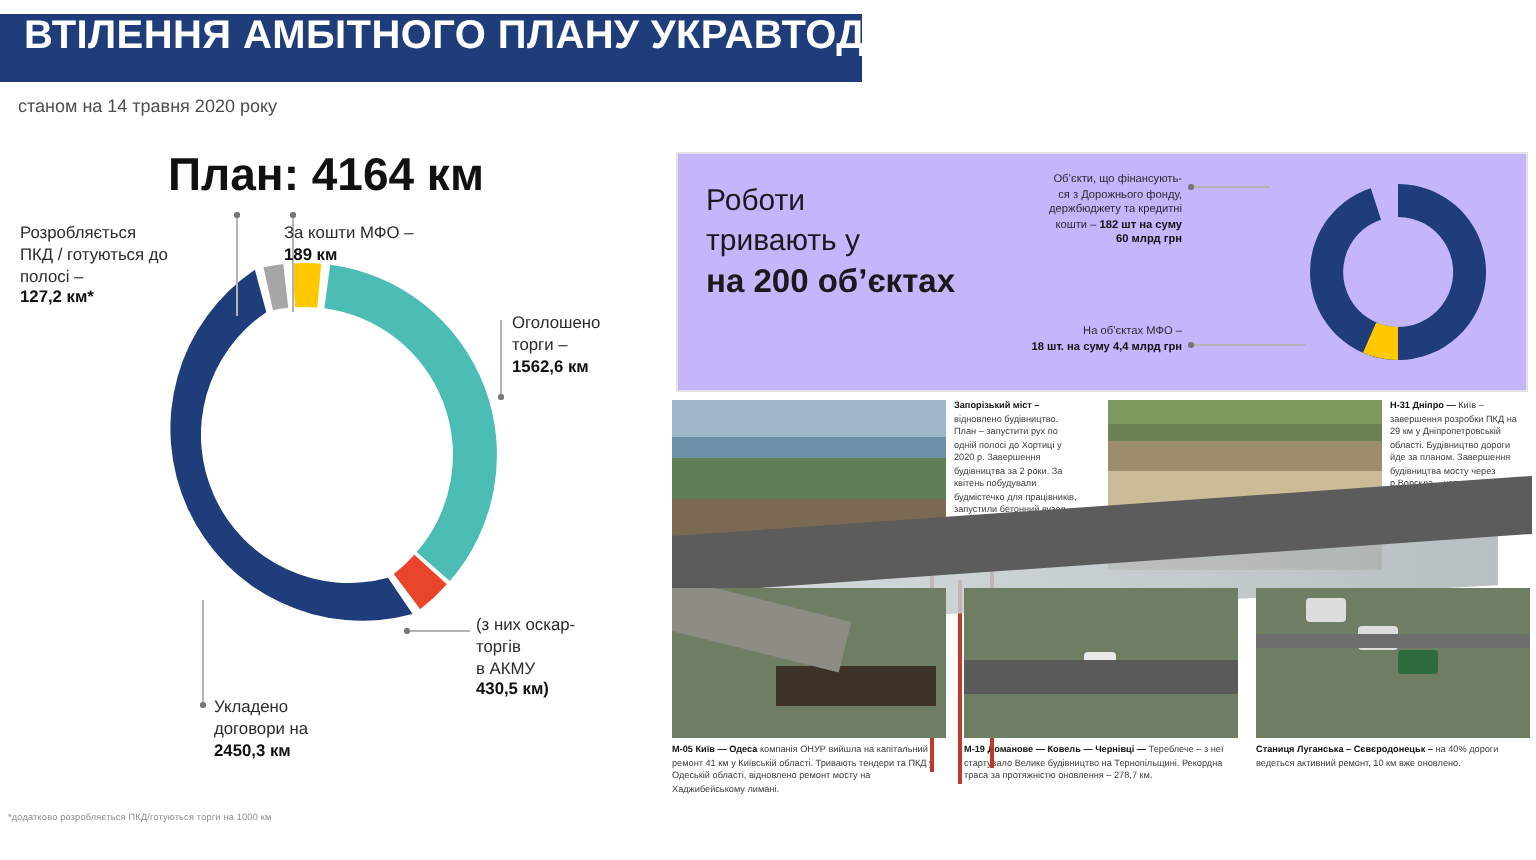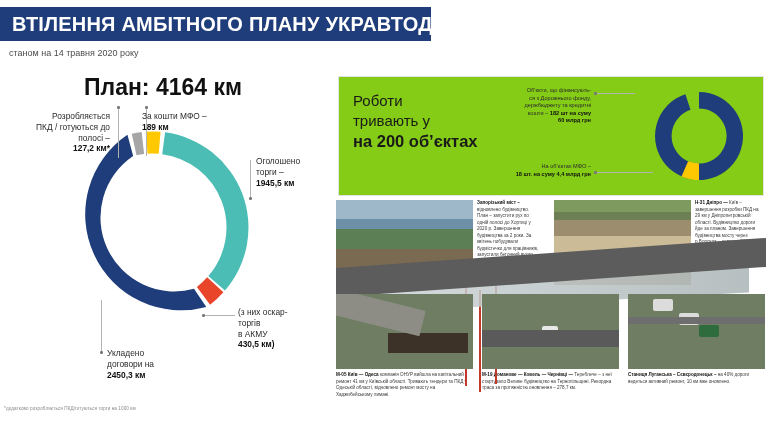--- a/index.html
+++ b/index.html
@@ -4,47 +4,47 @@
 <style>
   html,body{margin:0;padding:0;background:#ffffff;}
   body{
     width:768px;height:430px;position:relative;overflow:hidden;
     font-family:"Liberation Sans","DejaVu Sans",sans-serif;
     color:#1a1a1a;
   }
   
   .header-bar{
     position:absolute;left:0;top:7px;width:431px;height:34px;
-    background:#1F3D7A;display:flex;align-items:center;
+    background:#1F3D7A;display:flex;
   }
   .header-title{
     color:#ffffff;font-size:20px;font-weight:bold;letter-spacing:.2px;
     padding-left:12px;white-space:nowrap;
   }
   .header-sub{
     position:absolute;left:9px;top:48px;font-size:9px;color:#4d4d4d;
   }
   
   .plan-title{
     position:absolute;left:84px;top:74px;font-size:23px;font-weight:bold;color:#111;
   }
   .donut-wrap{position:absolute;left:45px;top:120px;width:215px;height:215px;}
   .donut-wrap svg{display:block;}
   .lbl{position:absolute;font-size:8.4px;line-height:1.28;color:#2b2b2b;}
   .lbl b{font-weight:bold;color:#111;}
-  .lbl.r{text-align:right;}
+  .lbl.r{}
   .dot{position:absolute;width:2.5px;height:2.5px;border-radius:50%;background:#777;}
   .leader{position:absolute;background:#b3b3b3;}
   .footnote{
     position:absolute;left:4px;top:406px;font-size:4.6px;color:#8a8a8a;letter-spacing:.1px;
   }
   
   .works-card{
     position:absolute;left:338px;top:76px;width:424px;height:118px;
-    background:#84cc16;border:1px solid #e2e2e2;
+    background:#c4b5fd;border:1px solid #e2e2e2;
   }
   .works-text{
     position:absolute;left:14px;top:14px;font-size:15px;line-height:1.33;color:#1a1a1a;
   }
   .works-text .big{font-weight:bold;font-size:16.5px;}
   .mini-donut{position:absolute;right:14px;top:9px;width:100px;height:100px;}
   .mini-lbl{position:absolute;font-size:5.6px;line-height:1.35;text-align:right;color:#2b2b2b;}
   .mini-lbl b{font-weight:bold;color:#111;}
   
   .cards{position:absolute;left:336px;top:200px;width:430px;height:222px;}
@@ -142,21 +142,21 @@
 </div>
 
 <div class="lbl" style="left:142px;top:111px;width:110px;">
   <div>За кошти МФО –</div>
   <div><b>189 км</b></div>
 </div>
 
 <div class="lbl" style="left:256px;top:156px;width:90px;">
   <div>Оголошено</div>
   <div>торги –</div>
-  <div><b>1945,5 км</b></div>
+  <div><b>1562,6 км</b></div>
 </div>
 
 <div class="lbl" style="left:238px;top:307px;width:90px;">
   <div>(з них оскар-</div>
   <div>торгів</div>
   <div>в АКМУ</div>
   <div><b>430,5 км)</b></div>
 </div>
 
 <div class="lbl" style="left:107px;top:348px;width:110px;">

